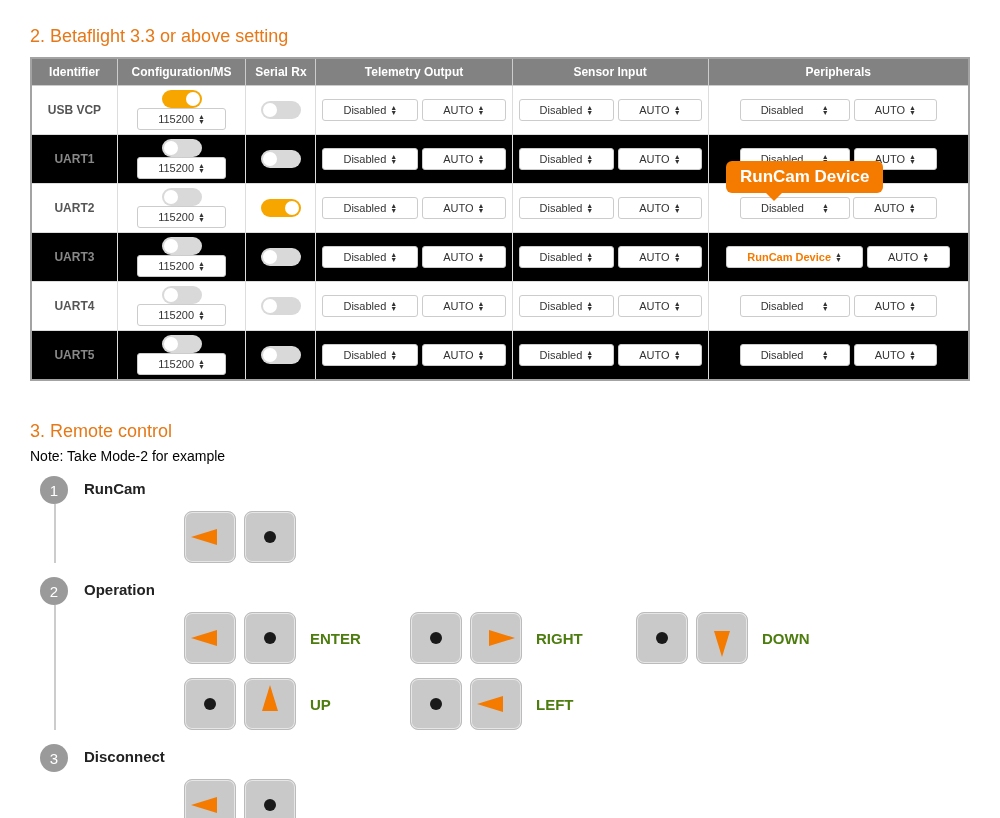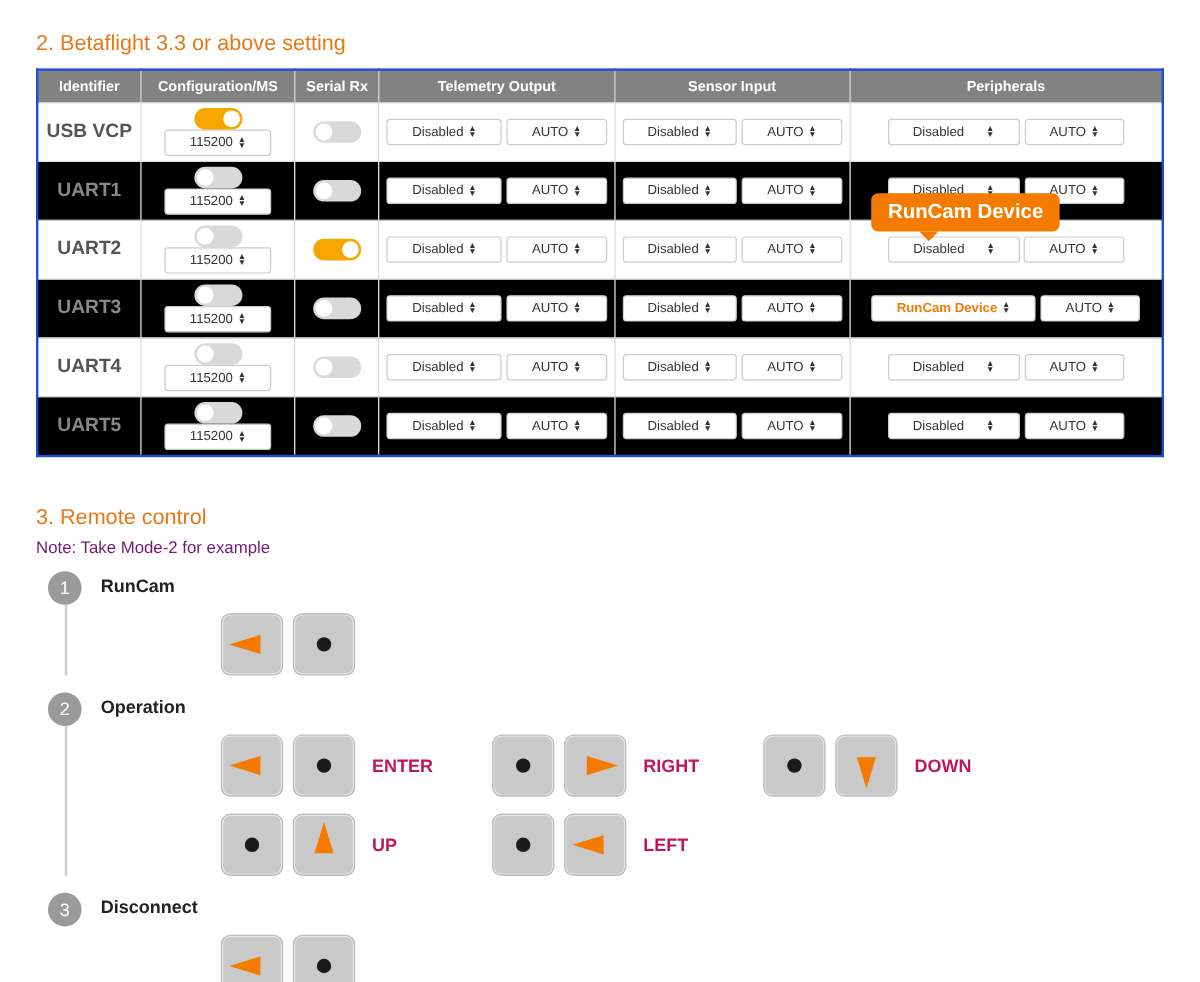--- a/index.html
+++ b/index.html
@@ -10,51 +10,51 @@
     background: #fff;
     color: #333;
     width: 1000px;
   }
   .heading {
     color: #e67817;
     font-size: 18px;
     margin: 6px 0 10px 0;
   }
   .note {
-    color: #701a75;
+    color: #000000;
     font-size: 14px;
     margin: -4px 0 12px 0;
   }
 
   
   table.ports {
     width: 940px;
     border-collapse: collapse;
-    border: 2px solid #1d4ed8;
+    border: 2px solid #a3a3a3;
     font-size: 12px;
     position: relative;
   }
   table.ports th {
     background: #828282;
     color: #fff;
     font-weight: bold;
     padding: 6px 4px;
     border: 1px solid #ccc;
     text-align: center;
   }
   table.ports td {
     border: 1px solid #ddd;
     padding: 4px 6px;
     vertical-align: middle;
     text-align: center;
     background: #fff;
     height: 34px;
   }
   table.ports tr.alt td { background: #000000; }
-  td.ident { text-align: left; padding-left: 10px; color:#555; font-weight:bold; font-size:16px; min-width:80px;margin-top:32px;}
+  td.ident { text-align: left; padding-left: 10px; color:#555; font-weight:bold; font-size:12px; min-width:80px;margin-top:32px;}
   tr.alt td.ident { color:#888; }
 
   col.c-id     { width: 90px; }
   col.c-conf   { width: 140px; }
   col.c-srx    { width: 80px; }
   col.c-to     { width: 170px; }
   col.c-si     { width: 170px; }
   col.c-per    { width: 290px; }
 
   
@@ -156,21 +156,21 @@
   
   .arr { position:absolute; width:0; height:0; }
   .arr.left  { border-top:8px solid transparent; border-bottom:8px solid transparent; border-right:26px solid #f47a00;
                top:50%; transform:translateY(-50%); left:6px; }
   .arr.right { border-top:8px solid transparent; border-bottom:8px solid transparent; border-left:26px solid #f47a00;
                top:50%; transform:translateY(-50%); right:6px; }
   .arr.up    { border-left:8px solid transparent; border-right:8px solid transparent; border-bottom:26px solid #f47a00;
                left:50%; transform:translateX(-50%); top:6px; }
   .arr.down  { border-left:8px solid transparent; border-right:8px solid transparent; border-top:26px solid #f47a00;
                left:50%; transform:translateX(-50%); bottom:6px; }
-  .sticklbl { font-weight:bold; font-size:15px; color:#be185d; margin-left:6px; min-width:60px; }
+  .sticklbl { font-weight:bold; font-size:15px; color:#4d7c0f; margin-left:6px; min-width:60px; }
 </style>
 </head>
 <body>
 
 <div class="heading">2. Betaflight 3.3 or above setting</div>
 
 <table class="ports">
   <colgroup>
     <col class="c-id">
       <col class="c-conf">

